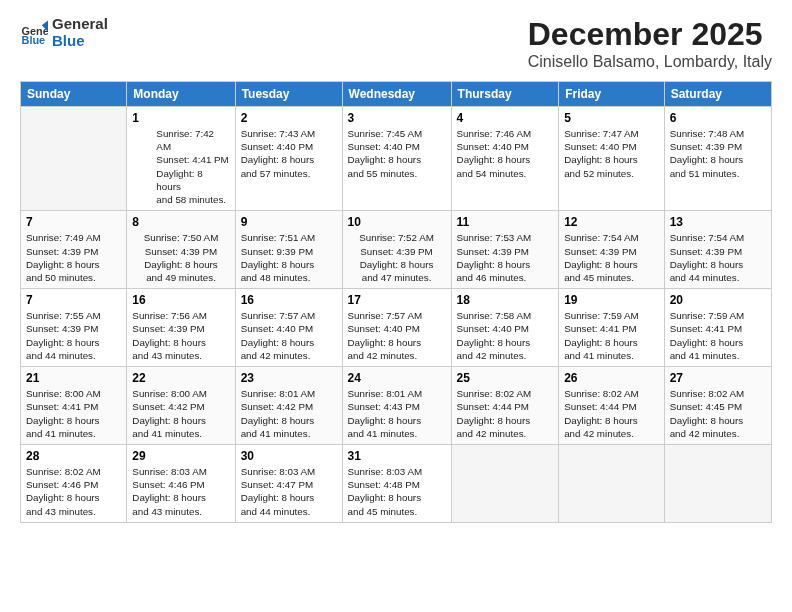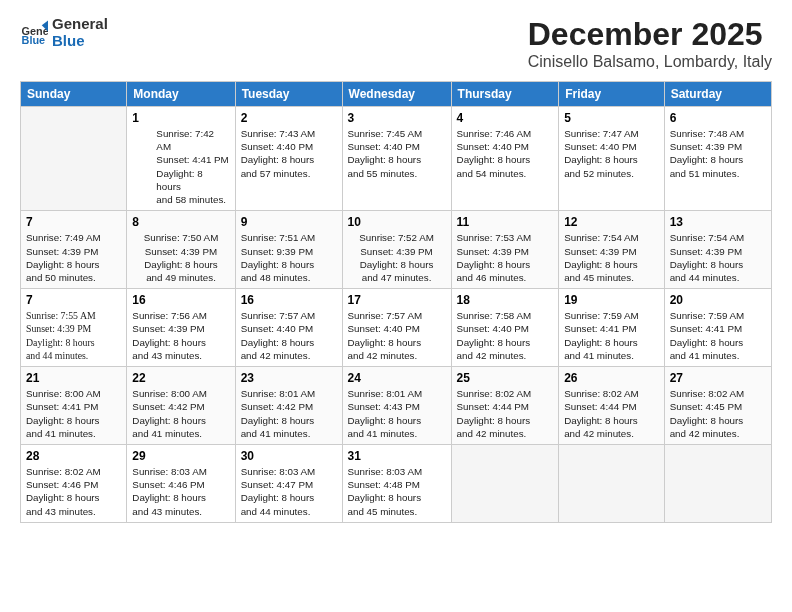--- a/index.html
+++ b/index.html
@@ -208,21 +208,21 @@
             <div class="day-num">13</div>
             <div class="cell-text" style="white-space: pre-line;">Sunrise: 7:54 AM
 Sunset: 4:39 PM
 Daylight: 8 hours
 and 44 minutes.</div>
           </td>
         </tr>
         <tr>
           <td>
             <div class="day-num">7</div>
-            <div class="cell-text" style="white-space: pre-line; font-family: Liberation Serif, serif;">Sunrise: 7:55 AM
+            <div class="cell-text" style="white-space: pre-line;">Sunrise: 7:55 AM
 Sunset: 4:39 PM
 Daylight: 8 hours
 and 44 minutes.</div>
           </td>
           <td>
             <div class="day-num">16</div>
             <div class="cell-text" style="white-space: pre-line;">Sunrise: 7:56 AM
 Sunset: 4:39 PM
 Daylight: 8 hours
 and 43 minutes.</div>

